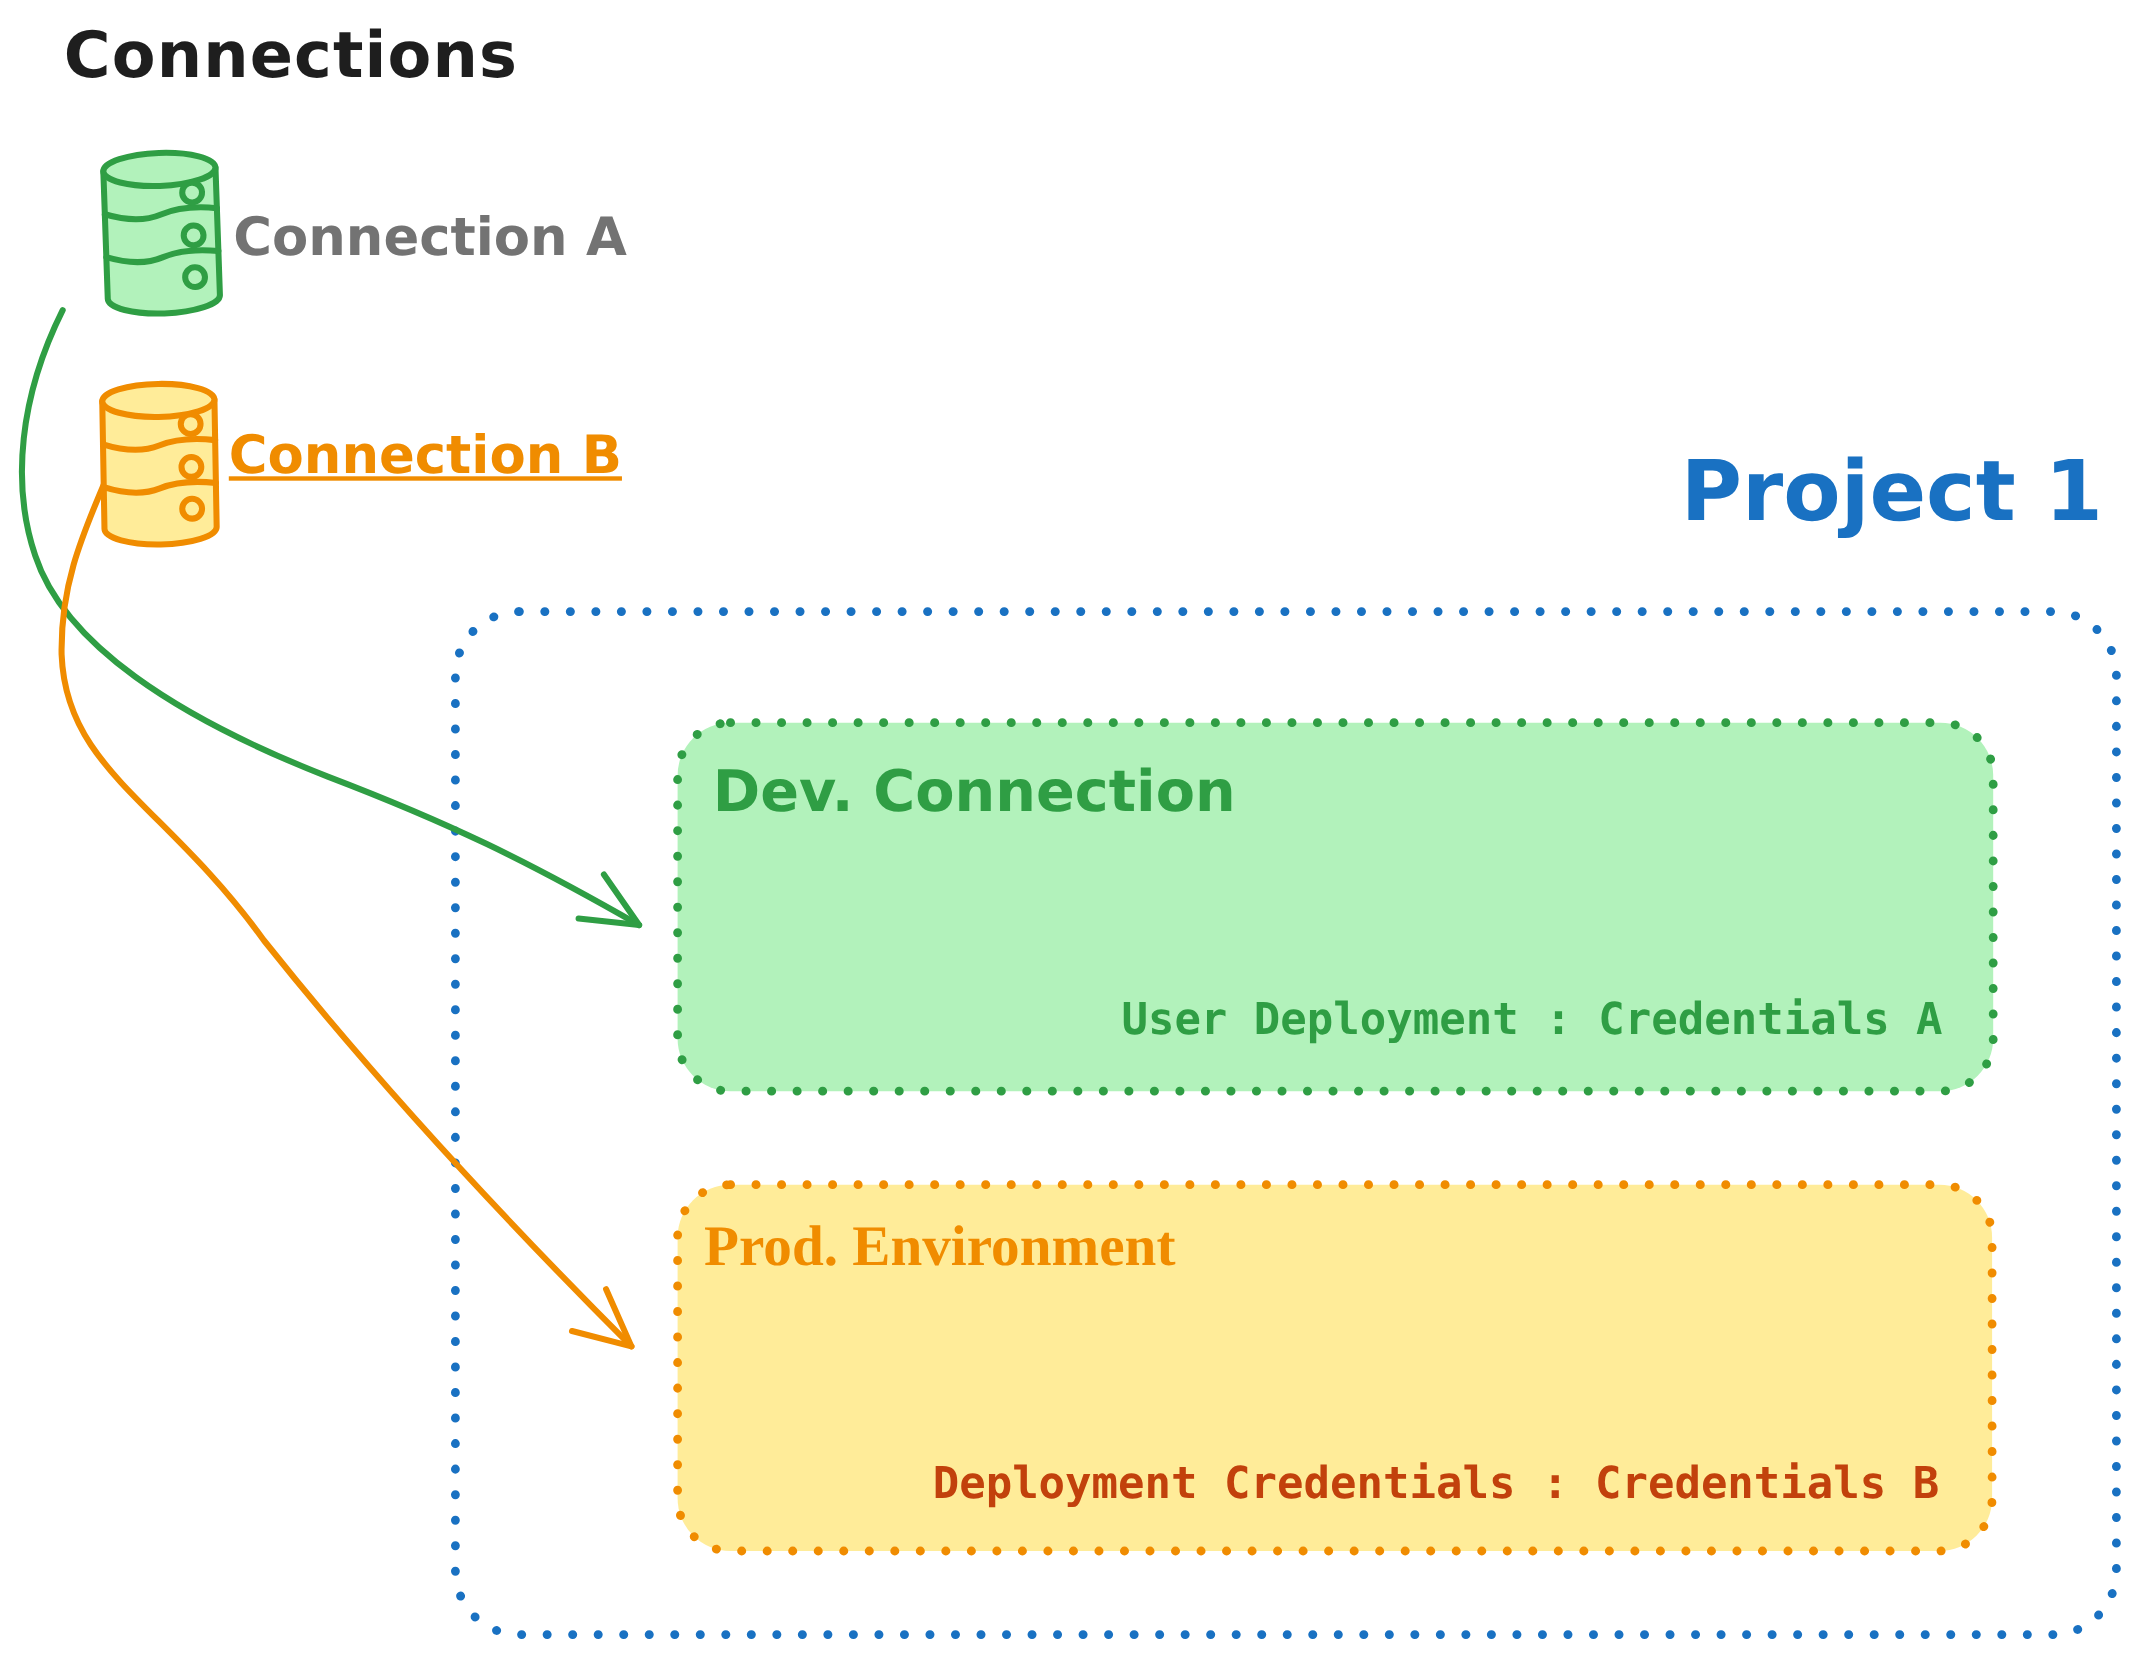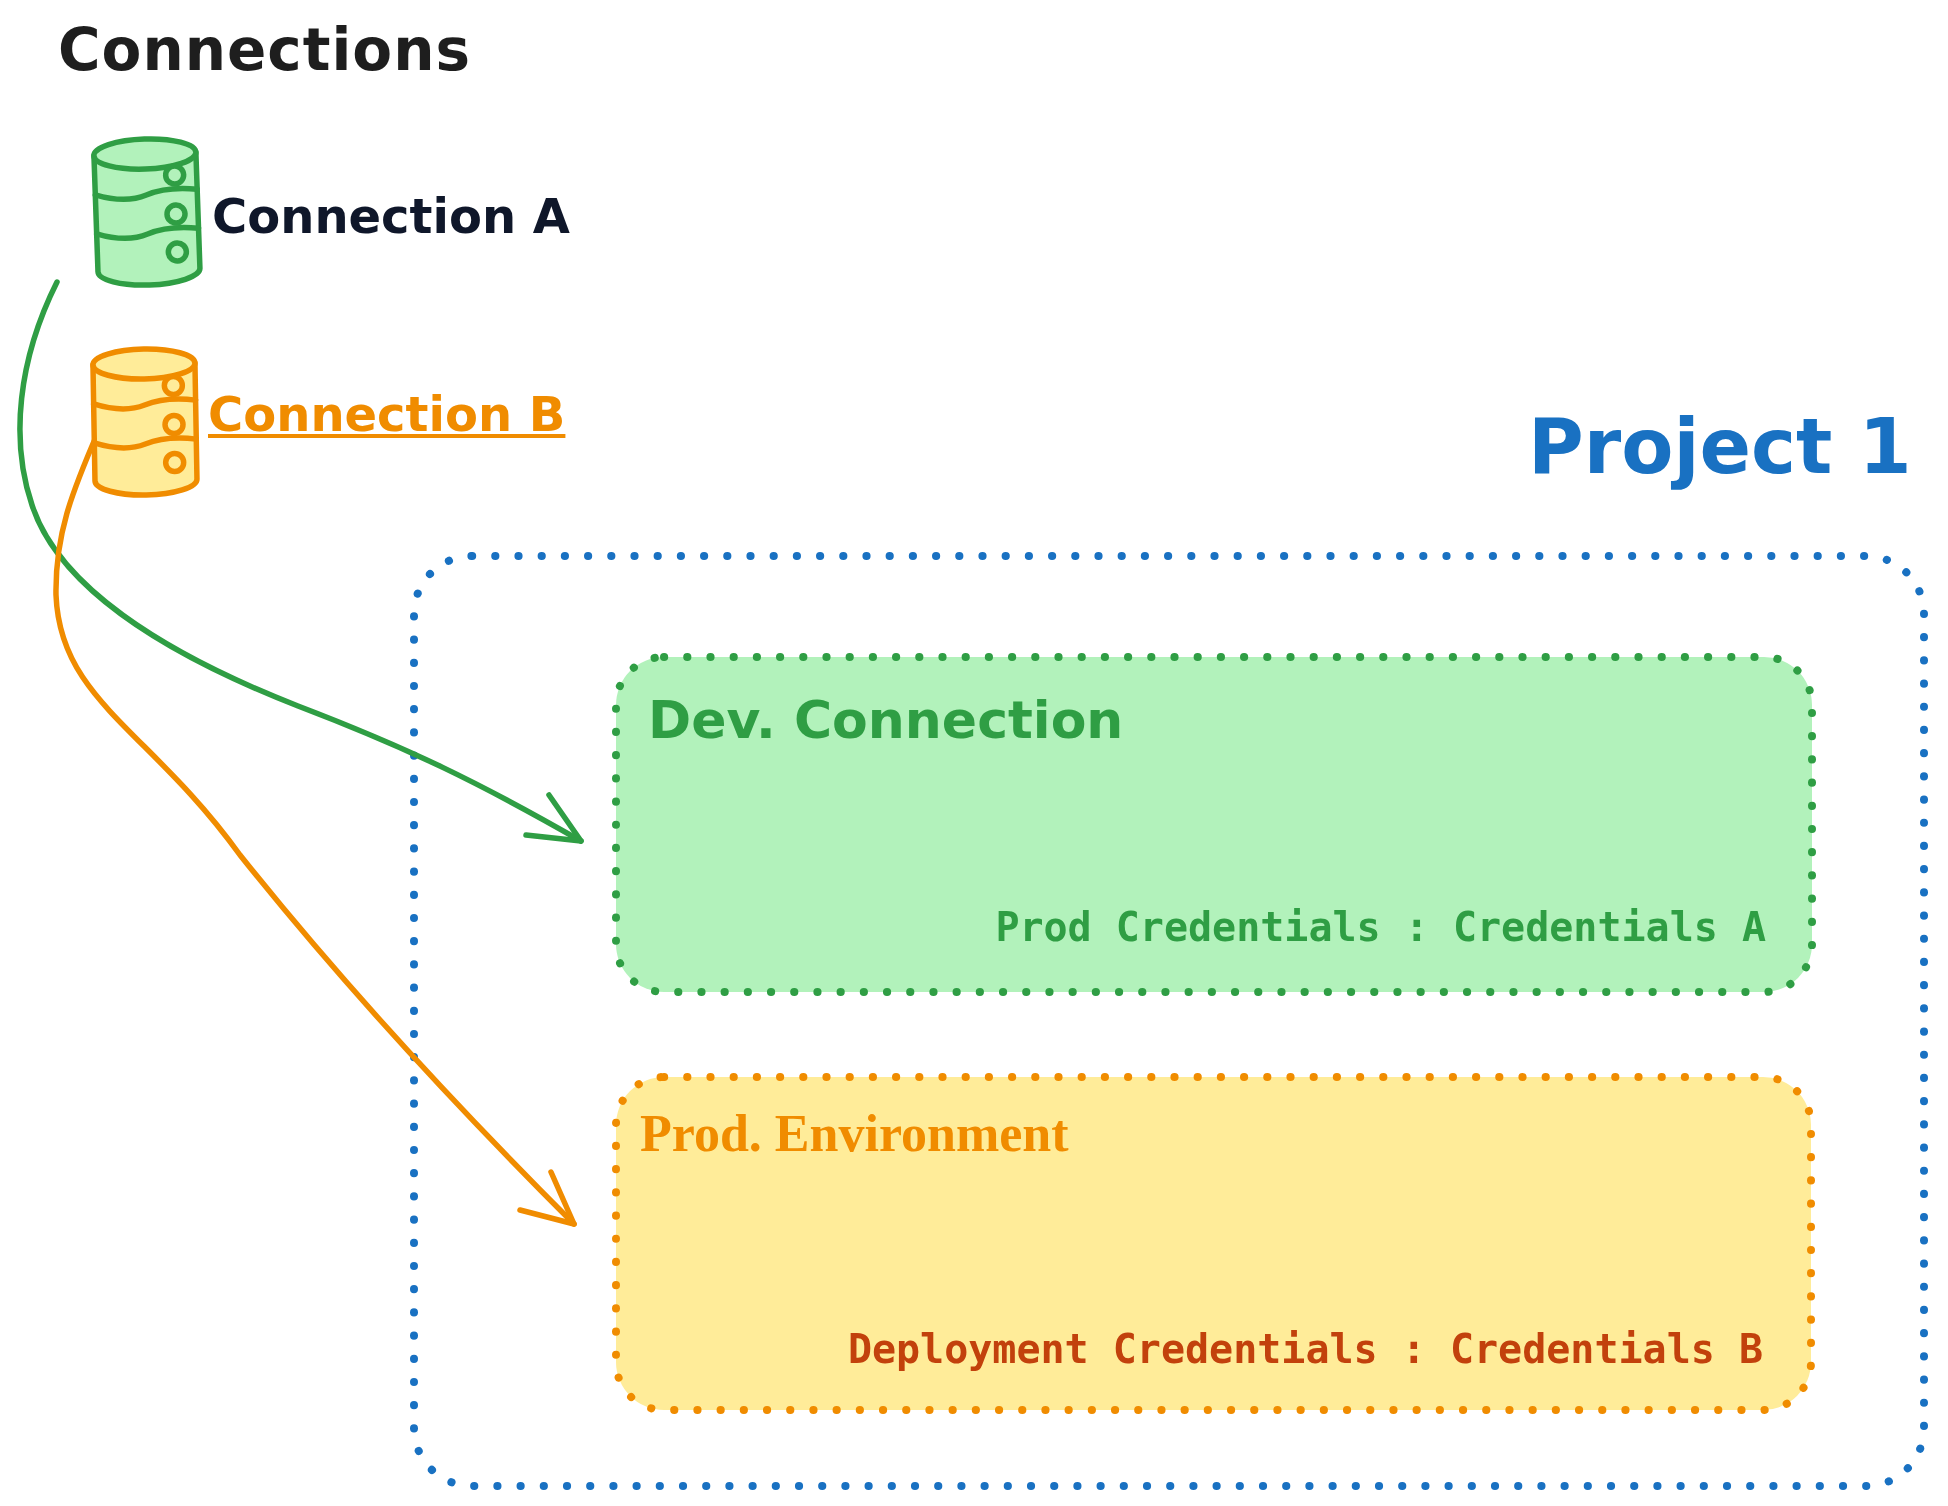--- a/index.html
+++ b/index.html
@@ -8,21 +8,21 @@
     width: 1948px;
     height: 1506px;
     background: #ffffff;
     overflow: hidden;
     font-family: "DejaVu Sans", sans-serif;
     padding-left: 40px;
   }
   #diagram-layer { position: absolute; left: 0; top: 0; z-index: 1; }
   .txt { position: absolute; z-index: 3; white-space: nowrap; font-weight: 700; }
   .title-black   { left: 58px;  top: 16px;   font-size: 58px; color: #1e1e1e; letter-spacing: 1px; }
-  .conn-a-label  { left: 212px; top: 188px;  font-size: 48px; color: #0f172a; text-align: center; }
+  .conn-a-label  { left: 212px; top: 188px;  font-size: 48px; color: #737373; text-align: center; }
   .conn-b-label  { left: 208px; top: 386px;  font-size: 48px; color: #f08c00; text-decoration: underline; }
   .project-title { left: 1528px; top: 388px; font-size: 76px; color: #1971c2; margin-top: 14px; }
   .env-title-dev  { left: 648px; top: 690px;  font-size: 52px; color: #2f9e44; }
   .env-title-prod { left: 640px; top: 1104px; font-size: 52px; color: #f08c00; font-family: Liberation Serif, serif; }
   .creds {
     position: absolute; z-index: 3;
     font-family: "DejaVu Sans Mono", monospace;
     font-weight: 700; font-size: 40px;
     text-align: right; white-space: nowrap;
   }
@@ -83,19 +83,19 @@
   <div class="txt title-black">Connections</div>
 
   <div class="txt conn-a-label">Connection A</div>
 
   <div class="txt conn-b-label">Connection B</div>
 
   <div class="txt project-title">Project 1</div>
 
   <div class="txt env-title-dev">Dev. Connection</div>
 
-  <div class="creds creds-dev">Prod Credentials : Credentials A</div>
+  <div class="creds creds-dev">User Deployment : Credentials A</div>
 
   <div class="txt env-title-prod">Prod. Environment</div>
 
   <div class="creds creds-prod">Deployment Credentials : Credentials B</div>
 
 </div>
 
 </body></html>

